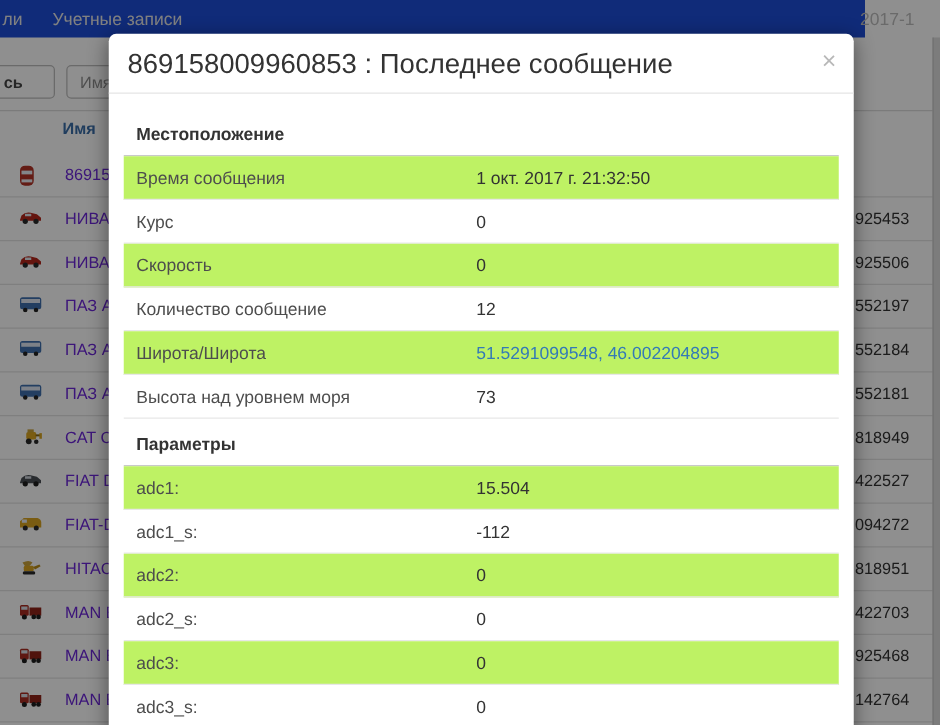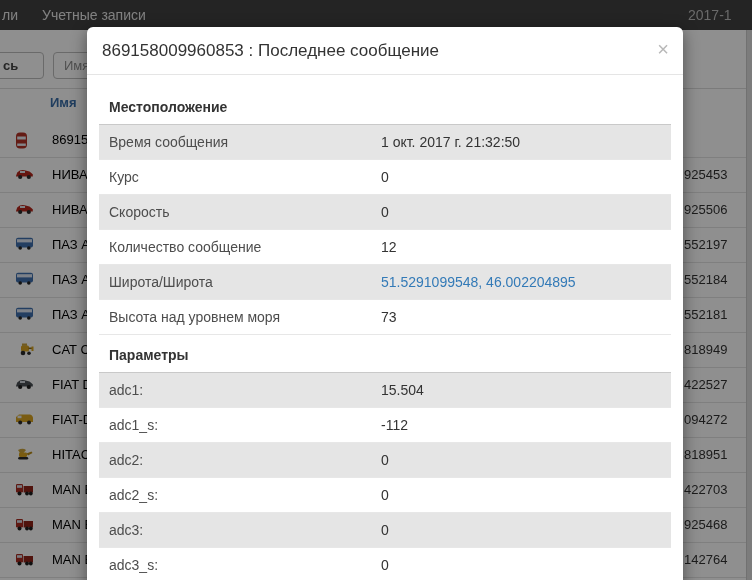--- a/index.html
+++ b/index.html
@@ -2,59 +2,59 @@
 <html style="--link: #337ab7;"><head>
 <meta charset="utf-8">
 <style>
   * { margin:0; padding:0; box-sizing:border-box; }
   html,body { width:752px; height:580px; }
   body { font-family:"Liberation Sans", sans-serif; overflow:hidden; background:#fff; }
   .viewport { position:relative; width:752px; height:580px; overflow:hidden; background:#fff; }
 
   
   .bg { position:absolute; inset:0; background:#fff; }
-  .navbar { position:absolute; left:0; top:0; width:752px; height:30px; background:#404040; }
+  .navbar { position:absolute; left:0; top:0; width:692px; height:30px; background:#1d4ed8; }
   .nav-item { position:absolute; top:0; line-height:30px; font-size:14px; color:#e6e6e6; white-space:nowrap; }
   .nav-item.trunc { left:2px; }
   .nav-item.accounts { left:42px; }
   .nav-date { position:absolute; top:0; left:688px; line-height:30px; font-size:14px; color:#bdbdbd; white-space:nowrap; }
 
   .filter-box { position:absolute; top:52px; height:27px; background:#fff; border:1px solid #bdbdbd; border-radius:4px; }
   .filter-box.f1 { left:-60px; width:104px; }
   .filter-box.f2 { left:53px; width:90px; }
   .filter-text { position:absolute; top:0; line-height:25px; font-size:13px; color:#444; }
   .filter-box.f1 .filter-text { left:62px;font-weight:bold; }
   .filter-box.f2 .filter-text { left:10px; color:#8e8e8e; }
 
   .sep-top { position:absolute; left:0; top:88px; width:752px; height:1px; background:#dcdcdc; }
   .col-header { position:absolute; left:50px; top:95px; font-size:13px; font-weight:bold; color:#3a6ea8; }
 
   .rows { position:absolute; left:0; top:123px; width:752px; }
   .trow { position:relative; width:752px; height:35px; border-bottom:1px solid #e2e2e2; }
   .ticon { position:absolute; left:15px; top:9px; width:20px; height:17px; }
   .ticon svg { display:block; }
-  .tname { position:absolute; left:52px; top:0; line-height:34px; font-size:13px; color:#000000; white-space:nowrap; }
+  .tname { position:absolute; left:52px; top:0; line-height:34px; font-size:13px; color:#6d28d9; white-space:nowrap; }
   .tnum { position:absolute; left:684px; top:0; line-height:34px; font-size:13px; color:#333; white-space:nowrap; }
 
   .scrollbar { position:absolute; right:0; top:30px; width:6px; height:550px; background:#dedede; border-left:1px solid #c9c9c9; }
 
   
   .backdrop { position:absolute; inset:0; background:rgba(0,0,0,0.44); z-index:10; }
 
   
   .modal { position:absolute; left:87px; top:27px; width:596px; height:640px; background:#fff;
            border-radius:6px; box-shadow:0 4px 16px rgba(0,0,0,0.45); z-index:20; }
   .modal-header { position:relative; height:48px; border-bottom:1px solid #e5e5e5; }
-  .modal-title { position:absolute; left:15px; top:0; line-height:48px; font-size:17px; color:#333; white-space:nowrap; }
+  .modal-title { position:absolute; left:15px; top:0; line-height:48px; font-size:22px; color:#333; white-space:nowrap; }
   .modal-close { position:absolute; right:14px; top:8px; font-size:20px; color:#b8b8b8; cursor:pointer; line-height:28px; }
   .modal-body { padding:12px 12px 0 12px; }
 
   .prop-row { position:relative; height:35px; line-height:34px; border-bottom:1px solid #e7e7e7;
               padding:0 10px; font-size:14px; display:flex; }
-  .prop-row.striped { background:#e5e5e5; }
+  .prop-row.striped { background:#bef264; }
   .prop-label { flex:0 0 272px; color:#4d4d4d; white-space:nowrap; overflow:hidden; }
   .prop-value { color:#333; white-space:nowrap; }
   .prop-value.link { color:var(--link,#337ab7); cursor:pointer; }
   .prop-row.section { height:38px; line-height:40px; border-bottom:1px solid #c9c9c9; background:none !important;justify-content:flex-end; }
   .prop-row.section .prop-label { flex:1 1 auto; font-weight:bold; color:#333; font-size:14px; }
 </style>
 </head>
 <body>
 
 <div class="viewport">

